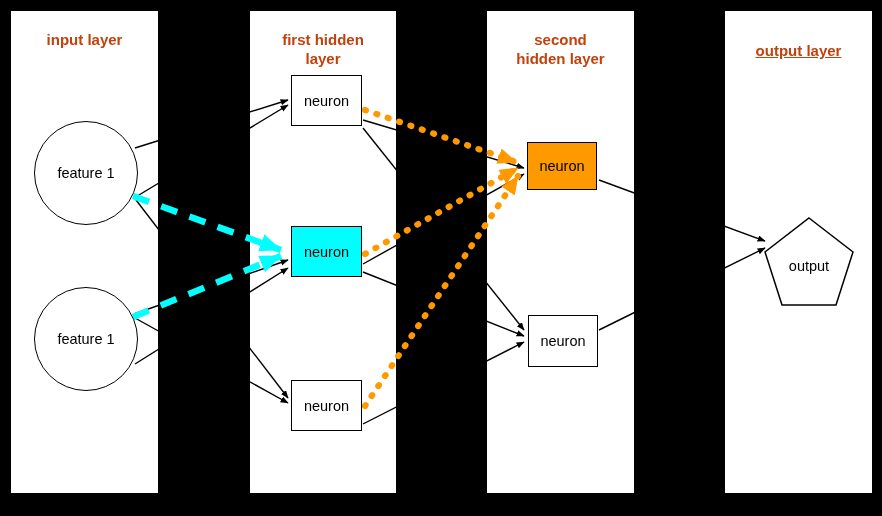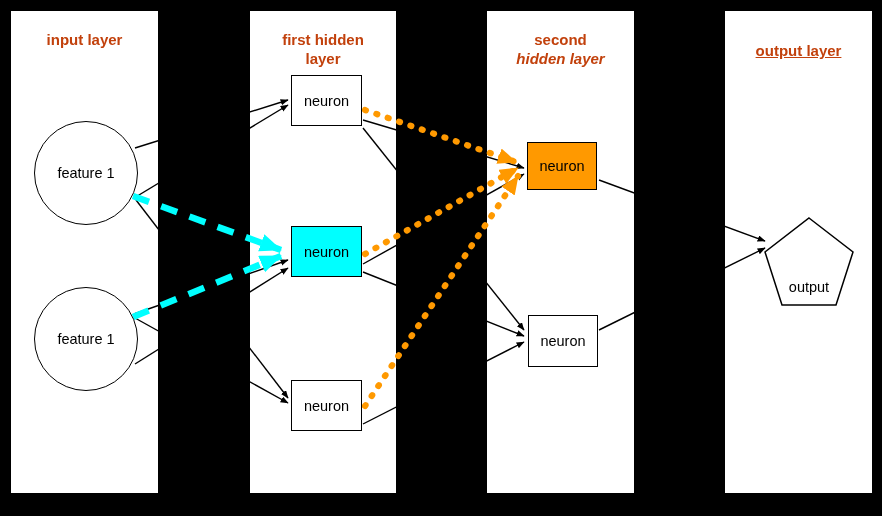--- a/index.html
+++ b/index.html
@@ -28,40 +28,40 @@
     box-sizing:border-box;
     border:1.6px solid #000;
     background:#fff;
     display:flex;align-items:center;justify-content:center;
     font-size:14.5px;color:#000000;
     font-family:"Liberation Sans", sans-serif;
   }
   .node.circle{border-radius:50%;}
   .pentagon-label{
     position:absolute;left:0;right:0;text-align:center;
-    font-size:14.5px;color:#000;margin-top:21px;
+    font-size:14.5px;color:#000;
   }
 </style>
 </head>
 <body>
 
 <div id="stage">
 
   <div class="panel" style="left:11px;top:11px;width:147px;height:482px;">
     <div class="panel-title" style="top:19px;">input layer</div>
   </div>
 
   <div class="panel" style="left:250px;top:11px;width:146px;height:482px;">
     <div class="panel-title" style="top:19px;">first hidden</div>
     <div class="panel-title" style="top:38px;">layer</div>
   </div>
 
   <div class="panel" style="left:487px;top:11px;width:147px;height:482px;">
     <div class="panel-title" style="top:19px;text-align:center;">second</div>
-    <div class="panel-title" style="top:38px;font-style:italic;">hidden layer</div>
+    <div class="panel-title" style="top:38px;">hidden layer</div>
   </div>
 
   <div class="panel" style="left:725px;top:11px;width:147px;height:482px;">
     <div class="panel-title" style="top:30px;text-decoration:underline;">output layer</div>
   </div>
 
   <svg id="wires" viewBox="0 0 882 516">
     <defs>
       <marker id="arrow-black" markerWidth="9" markerHeight="9" refX="7.4" refY="3.2" orient="auto" markerUnits="userSpaceOnUse">
         <path d="M0,0 L8,3.2 L0,6.4 z" fill="#000"></path>

